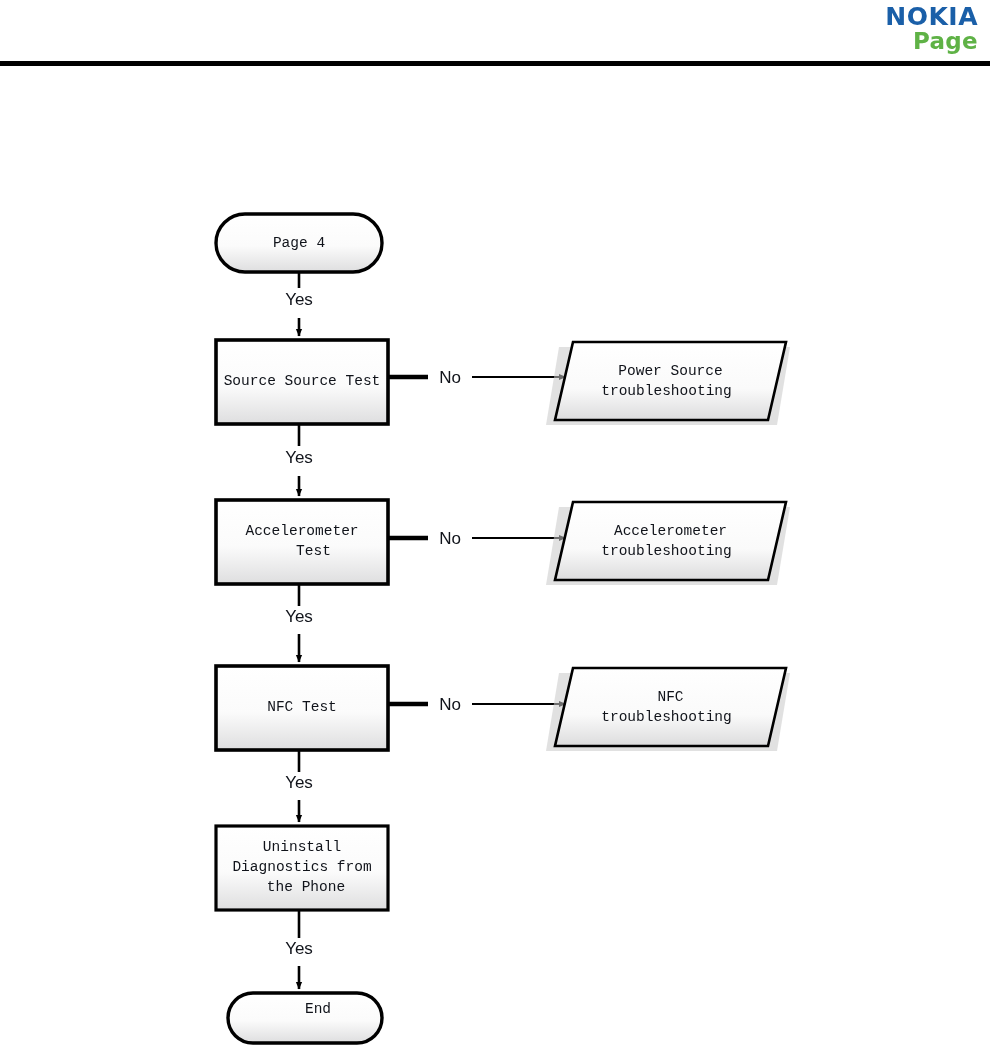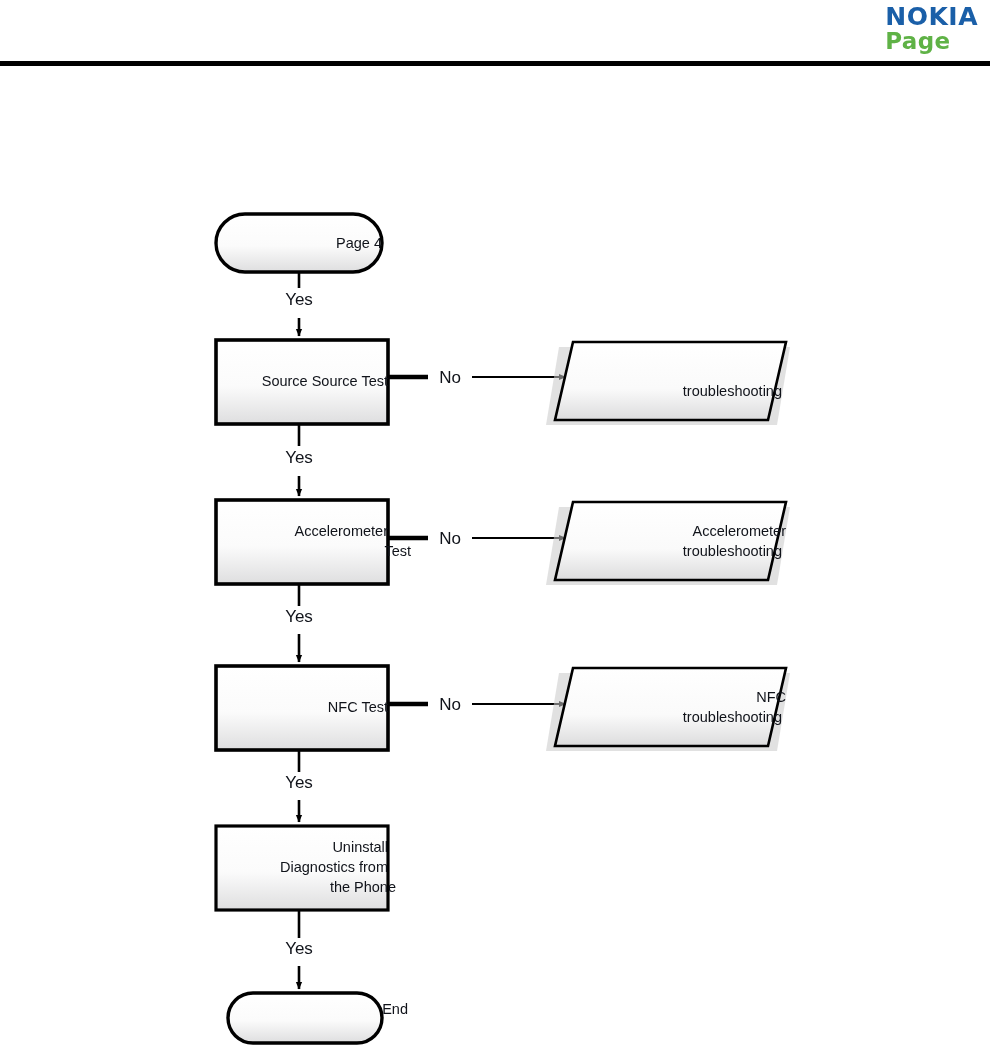--- a/index.html
+++ b/index.html
@@ -18,21 +18,21 @@
     height: 1064px;
     background: #ffffff;
     overflow: hidden;
   }
 
   
   #header-logo {
     position: absolute;
     top: 4px;
     right: 12px;
-    text-align: left;
+    text-align: right;
     line-height: 1.0;
     user-select: none;
   }
   #header-logo .logo-nokia {
     display: block;
     font-family: "DejaVu Sans", sans-serif;
     font-weight: bold;
     font-size: 25px;
     letter-spacing: 0.5px;
     color: #1a5fa8;
@@ -63,22 +63,22 @@
     width: 990px;
     height: 998px;
   }
   #flow svg {
     display: block;
   }
 
   
   .node-label {
     position: absolute;
-    text-align: right;
-    font-family: Liberation Sans, sans-serif;
+    text-align: center;
+    font-family: Liberation Mono, monospace;
     font-size: 14.5px;
     color: #10131a;
     line-height: 19px;
     white-space: pre-line;
     pointer-events: none;
     user-select: none;
   }
   .edge-label {
     position: absolute;
     text-align: center;
@@ -169,20 +169,21 @@
 
       <rect x="216" y="760" width="172" height="84" fill="url(#nodeGrad)" stroke="#000000" stroke-width="3.2"></rect>
 
       <rect x="228" y="927" width="154" height="50" rx="25" ry="25" fill="url(#nodeGrad)" stroke="#000000" stroke-width="3.4"></rect>
     </svg>
 
     <div class="node-label" style="left:216px; top:168px; width:166px;">Page 4</div>
 
     <div class="node-label" style="left:216px; top:306px; width:172px;">Source Source Test</div>
 
+    <div class="node-label" style="left:555px; top:296px; width:231px;">Power Source</div>
     <div class="node-label" style="left:551px; top:316px; width:231px;">troubleshooting</div>
 
     <div class="node-label" style="left:216px; top:456px; width:172px;">Accelerometer</div>
     <div class="node-label" style="left:216px; top:476px; width:195px;">Test</div>
 
     <div class="node-label" style="left:555px; top:456px; width:231px;">Accelerometer</div>
     <div class="node-label" style="left:551px; top:476px; width:231px;">troubleshooting</div>
 
     <div class="node-label" style="left:216px; top:632px; width:172px;">NFC Test</div>
 

